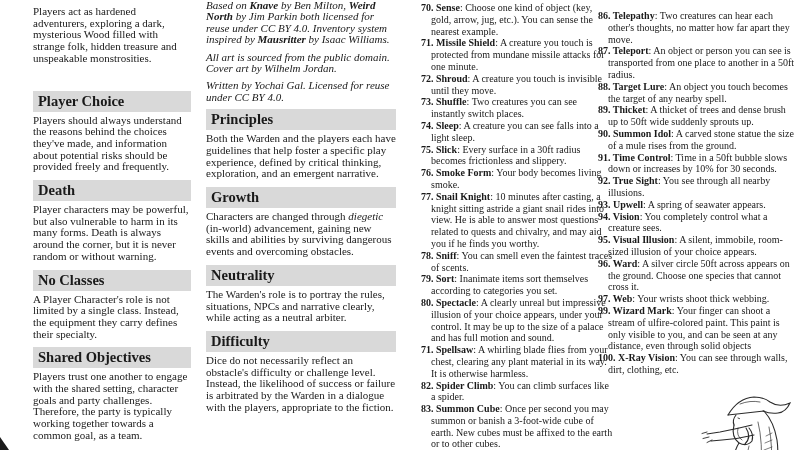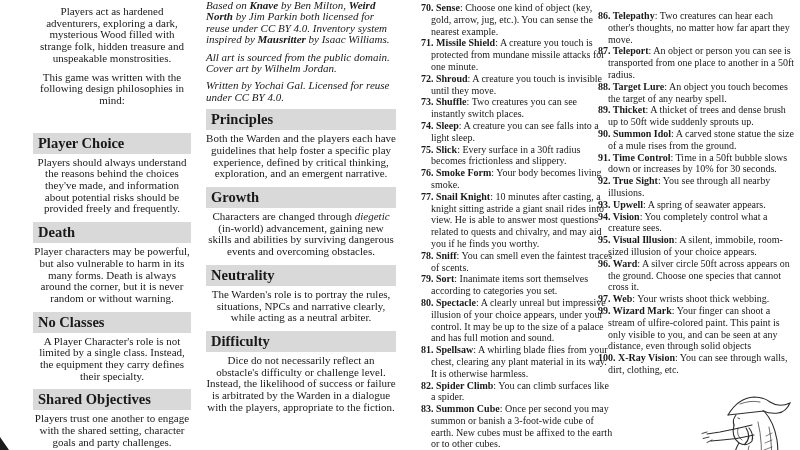--- a/index.html
+++ b/index.html
@@ -7,21 +7,21 @@
     position:relative; width:800px; height:450px; background:#ffffff;
     overflow:hidden; color:#191919;
     font-family:"Liberation Serif", serif;
   }
   .col { position:absolute; top:0; }
   .c1 { left:33px;  width:158px; }
   .c2 { left:206px; width:190px; }
   .c3 { left:421px; width:192px; padding-top:2px; }
   .c4 { left:598px; width:200px; padding-top:10px; height:448px; }
   p.body {
-    margin:0 0 7px 0; font-size:11px; line-height:11.7px; text-align:center;
+    margin:0 0 7px 0; font-size:11px; line-height:11.7px; text-align:left;
   }
   p.intro1 { margin-top:6px; }
   p.credit {
     margin:0 0 6px 0; font-size:11px; line-height:11.4px; font-style:italic;
   }
   p.credit b { font-weight:bold; }
   .section { margin-top:6px; }
   #c1-sections .section:first-child { margin-top:26px; }
   .bar {
     background:#d9d9d9; padding:2px 5px 3px 5px; margin:0 0 3px 0;
@@ -40,21 +40,20 @@
     border-left:9px solid #1c1c1c; border-top:13px solid transparent;
   }
 </style>
 </head>
 <body>
 
 <div class="page">
 
   <div class="col c1">
     <p class="body intro1">Players act as hardened adventurers, exploring a dark, mysterious Wood filled with strange folk, hidden treasure and unspeakable monstrosities.</p>
-    <p class="body">This game was written with the following design philosophies in mind:</p>
     <div id="c1-sections">
         <div class="section">
           <div class="bar">Player Choice</div>
           <p class="body"><span>Players should always understand the reasons behind the choices they've made, and information about potential risks should be provided freely and frequently.</span></p>
         </div>
         <div class="section">
           <div class="bar">Death</div>
           <p class="body"><span>Player characters may be powerful, but also vulnerable to harm in its many forms. Death is always around the corner, but it is never random or without warning.</span></p>
         </div>
         <div class="section">
@@ -99,21 +98,21 @@
       <p class="spell"><b>71. Missile Shield</b>: A creature you touch is protected from mundane missile attacks for one minute.</p>
       <p class="spell"><b>72. Shroud</b>: A creature you touch is invisible until they move.</p>
       <p class="spell"><b>73. Shuffle</b>: Two creatures you can see instantly switch places.</p>
       <p class="spell"><b>74. Sleep</b>: A creature you can see falls into a light sleep.</p>
       <p class="spell"><b>75. Slick</b>: Every surface in a 30ft radius becomes frictionless and slippery.</p>
       <p class="spell"><b>76. Smoke Form</b>: Your body becomes living smoke.</p>
       <p class="spell"><b>77. Snail Knight</b>: 10 minutes after casting, a knight sitting astride a giant snail rides into view. He is able to answer most questions related to quests and chivalry, and may aid you if he finds you worthy.</p>
       <p class="spell"><b>78. Sniff</b>: You can smell even the faintest traces of scents.</p>
       <p class="spell"><b>79. Sort</b>: Inanimate items sort themselves according to categories you set.</p>
       <p class="spell"><b>80. Spectacle</b>: A clearly unreal but impressive illusion of your choice appears, under your control. It may be up to the size of a palace and has full motion and sound.</p>
-      <p class="spell"><b>81. Spellsaw</b>: A whirling blade flies from your chest, clearing any plant material in its way. It is otherwise harmless.</p>
+      <p class="spell"><b>71. Spellsaw</b>: A whirling blade flies from your chest, clearing any plant material in its way. It is otherwise harmless.</p>
       <p class="spell"><b>82. Spider Climb</b>: You can climb surfaces like a spider.</p>
       <p class="spell"><b>83. Summon Cube</b>: Once per second you may summon or banish a 3-foot-wide cube of earth. New cubes must be affixed to the earth or to other cubes.</p>
     </div>
 
   <div class="col c4" id="c4-spells">
     <div class="float-spacer"></div>
     <div class="float-art">
       <svg width="98" height="78" viewBox="0 0 98 78" xmlns="http://www.w3.org/2000/svg" fill="none" stroke="#2b2b2b" stroke-width="1.1" stroke-linecap="round">
 
         <path d="M28,21 Q38,4 54,3 Q64,3 70,8 Q79,14 90,9 Q86,18 78,19 Q70,20 63,17"></path>

